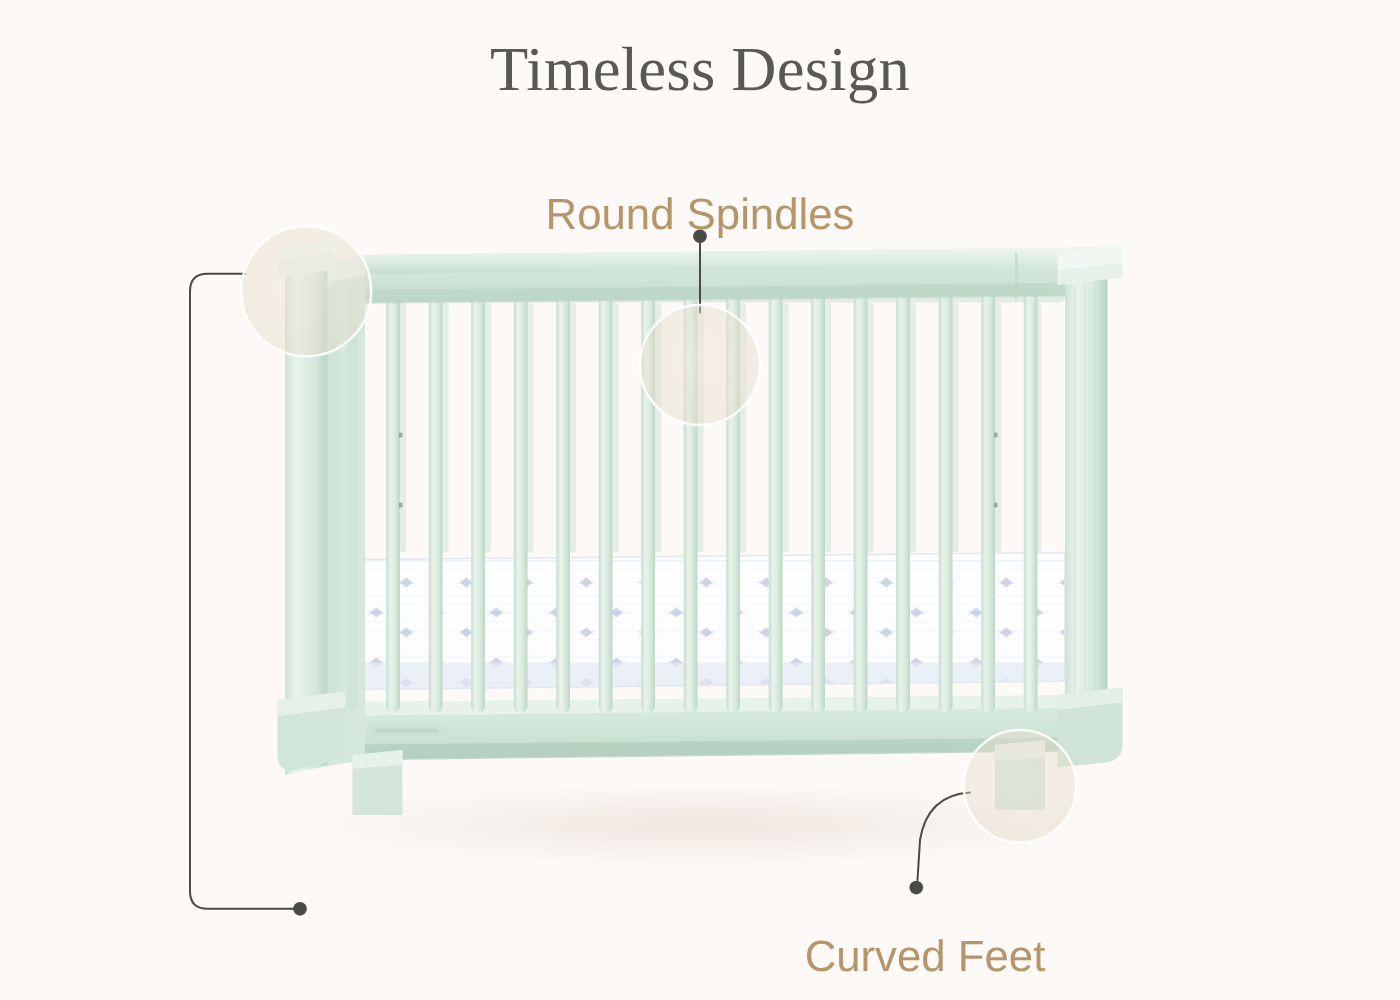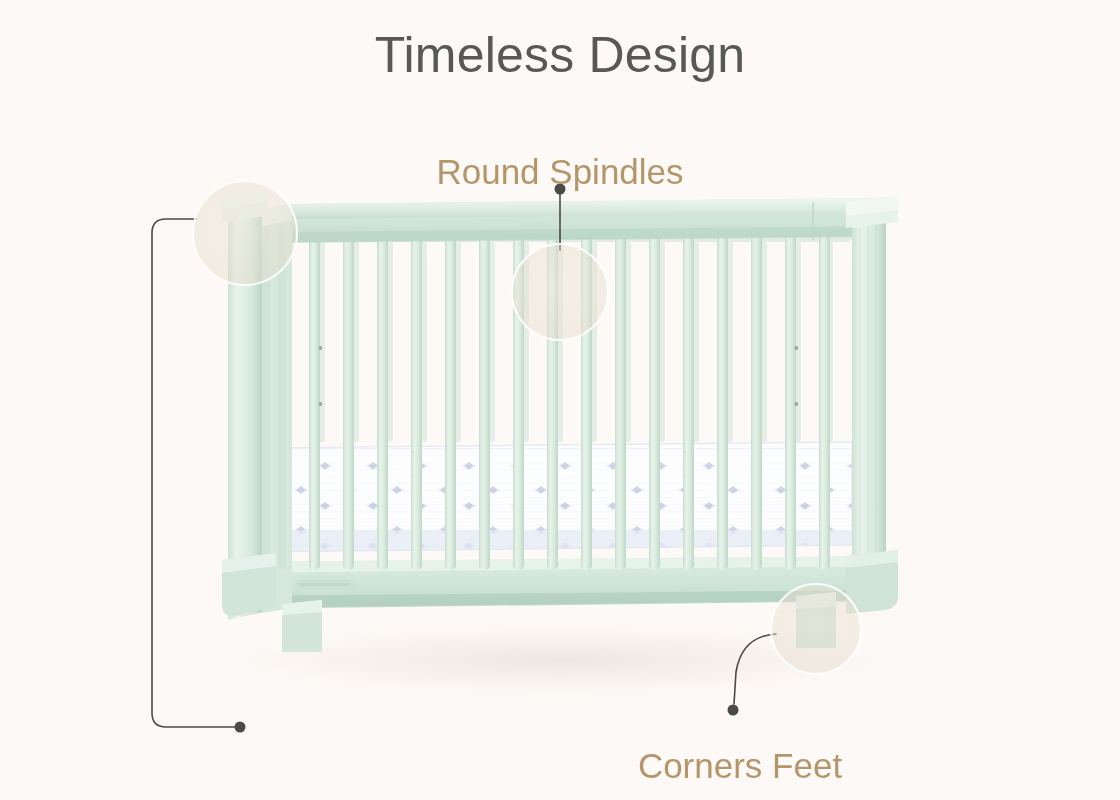--- a/index.html
+++ b/index.html
@@ -24,21 +24,21 @@
   #page-title {
     position: absolute;
     left: 0;
     top: 26px;
     width: 1120px;
     text-align: center;
     font-size: 50px;
     font-weight: 300;
     letter-spacing: 0.2px;
     color: #585856;
-    font-family: Liberation Sans, sans-serif;
+    font-family: Liberation Serif, serif;
   }
 
   
   .anno-label {
     position: absolute;
     font-family: "Liberation Sans", sans-serif;
     font-weight: 300;
     color: #b5966b;
     line-height: 1.18;
     white-space: pre-line;
@@ -291,15 +291,15 @@
       <circle cx="816" cy="629" r="45" fill="url(#hiGlow)" opacity="0.55"></circle>
       <circle cx="816" cy="629" r="45" fill="none" stroke="#ffffff" stroke-width="2" opacity="0.9"></circle>
     </g>
   </svg>
 
   <div id="page-title">Timeless Design</div>
 
   <div class="anno-label" id="label-round-spindles">Round Spindles</div>
 
 
-  <div class="anno-label" id="label-arched-feet">Corners Feet</div>
+  <div class="anno-label" id="label-arched-feet">Curved Feet</div>
 
 </div>
 
 </body></html>

